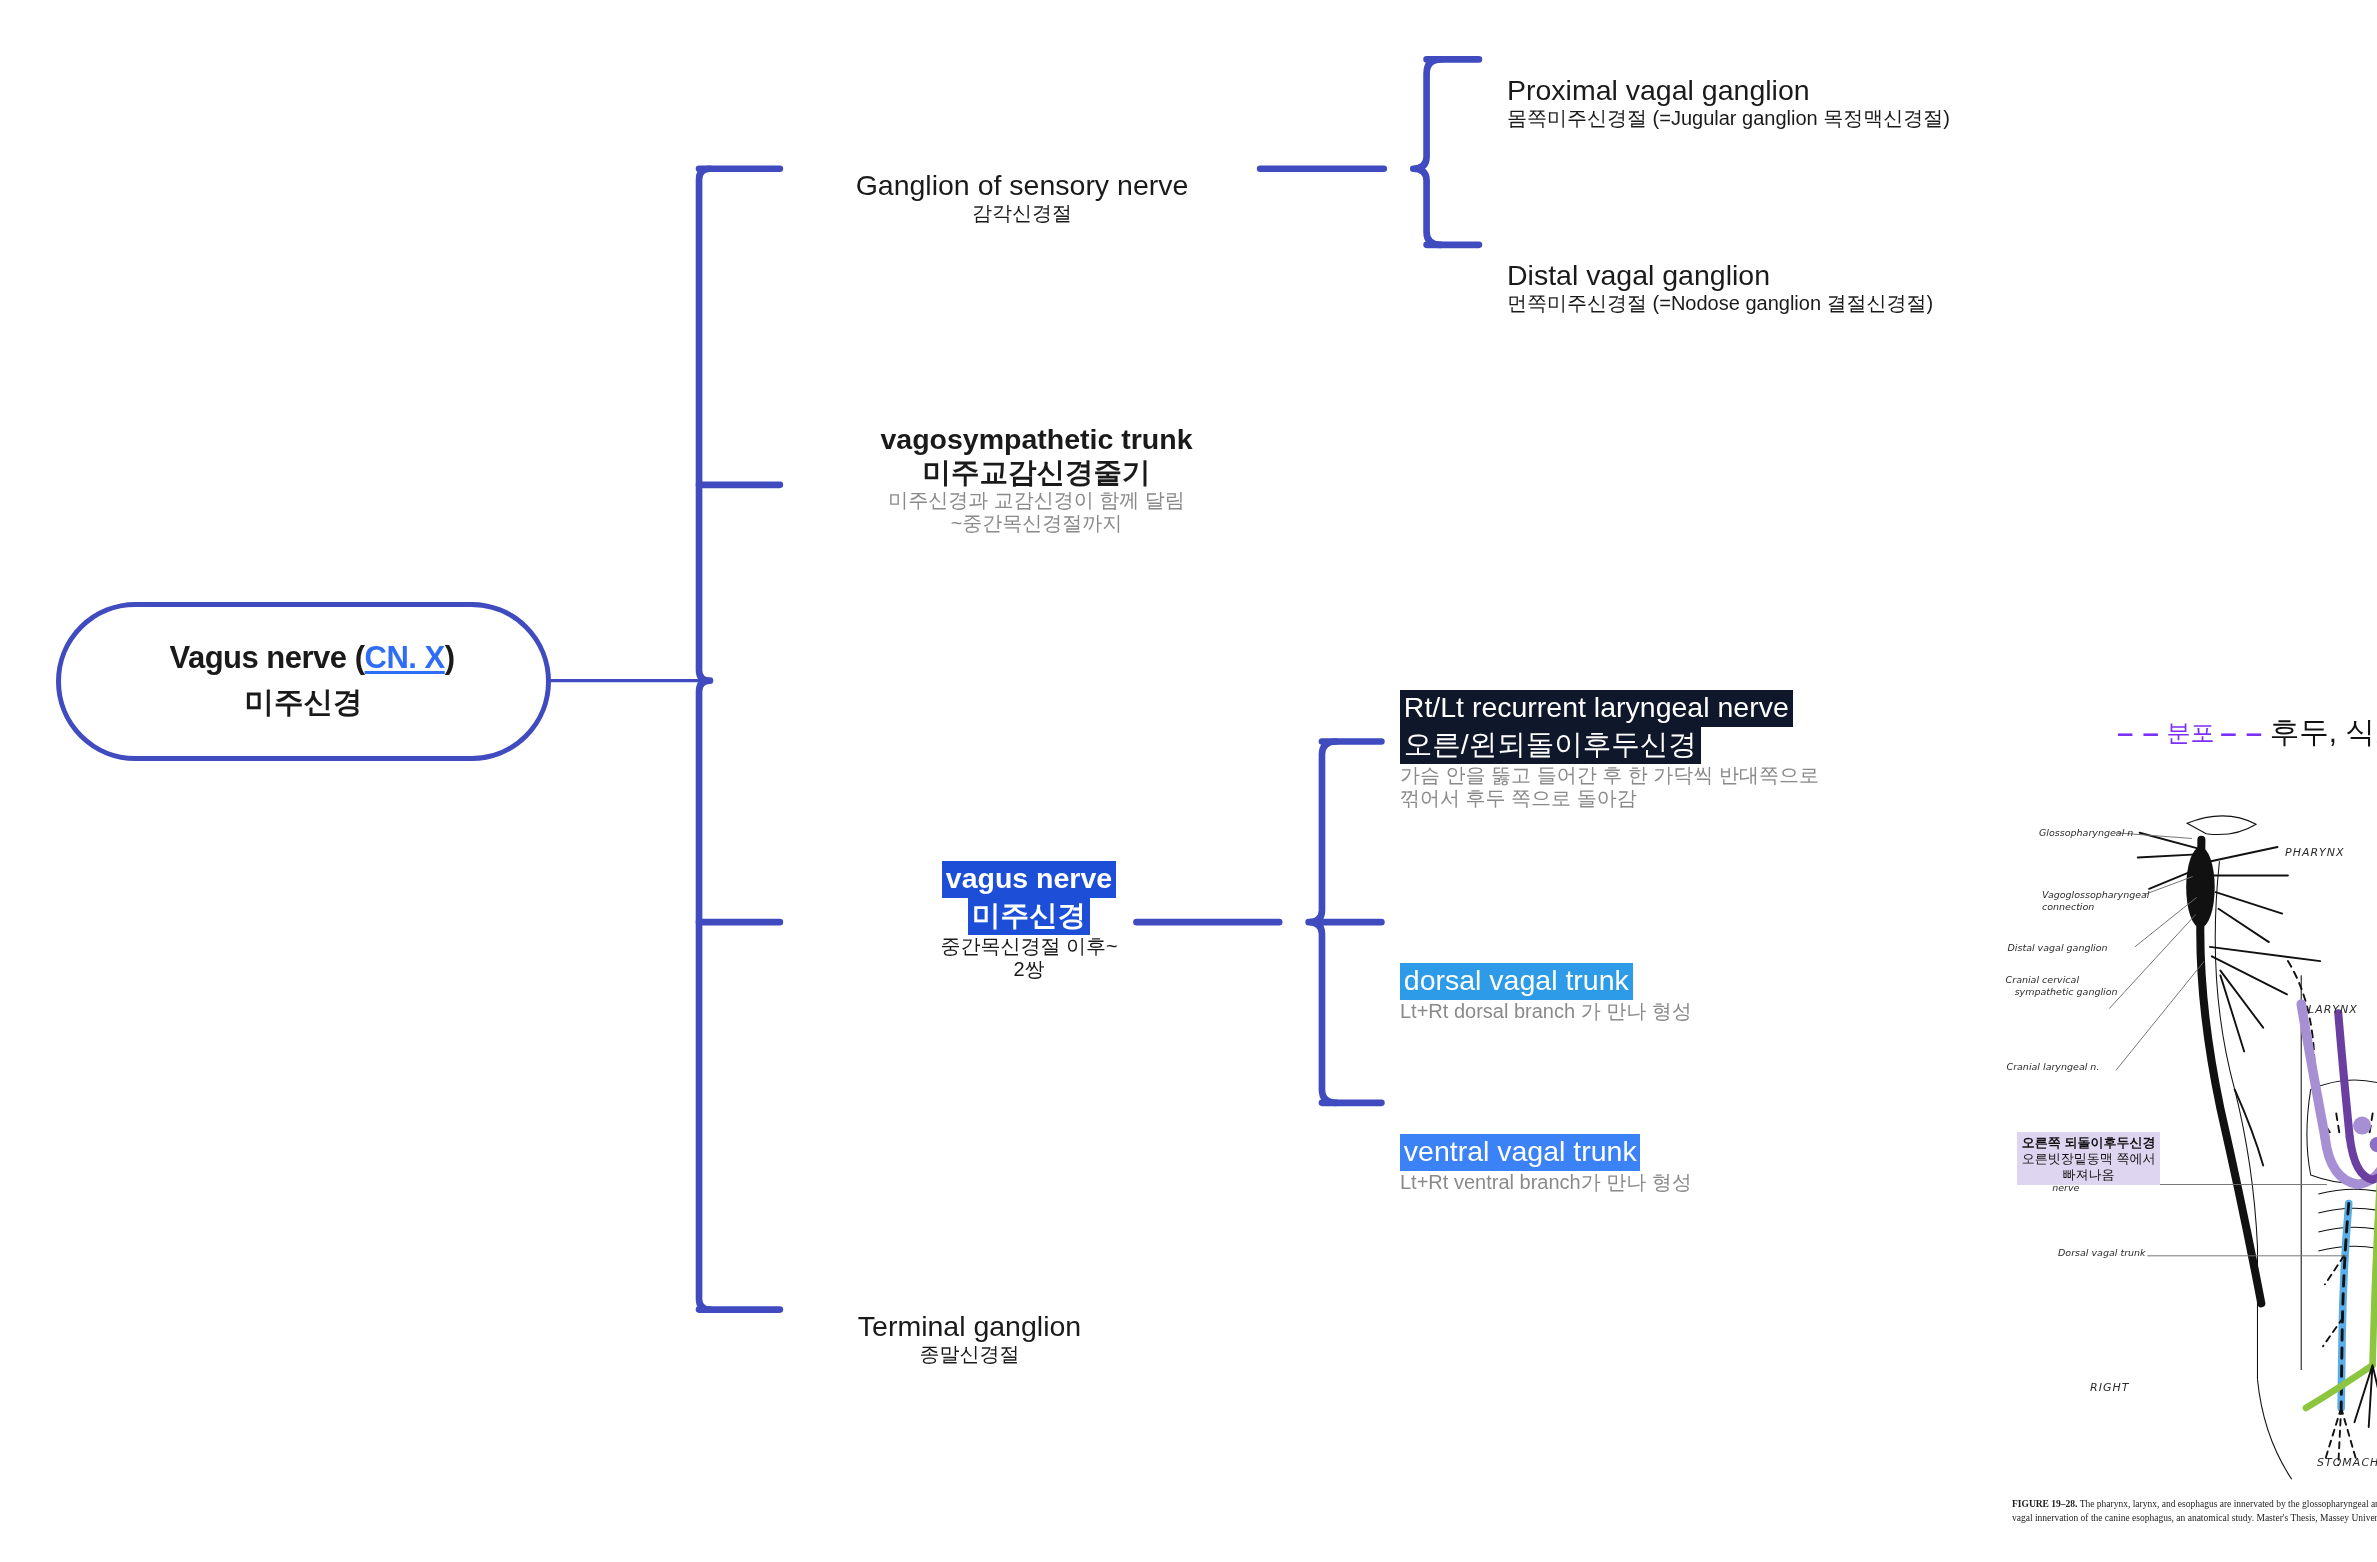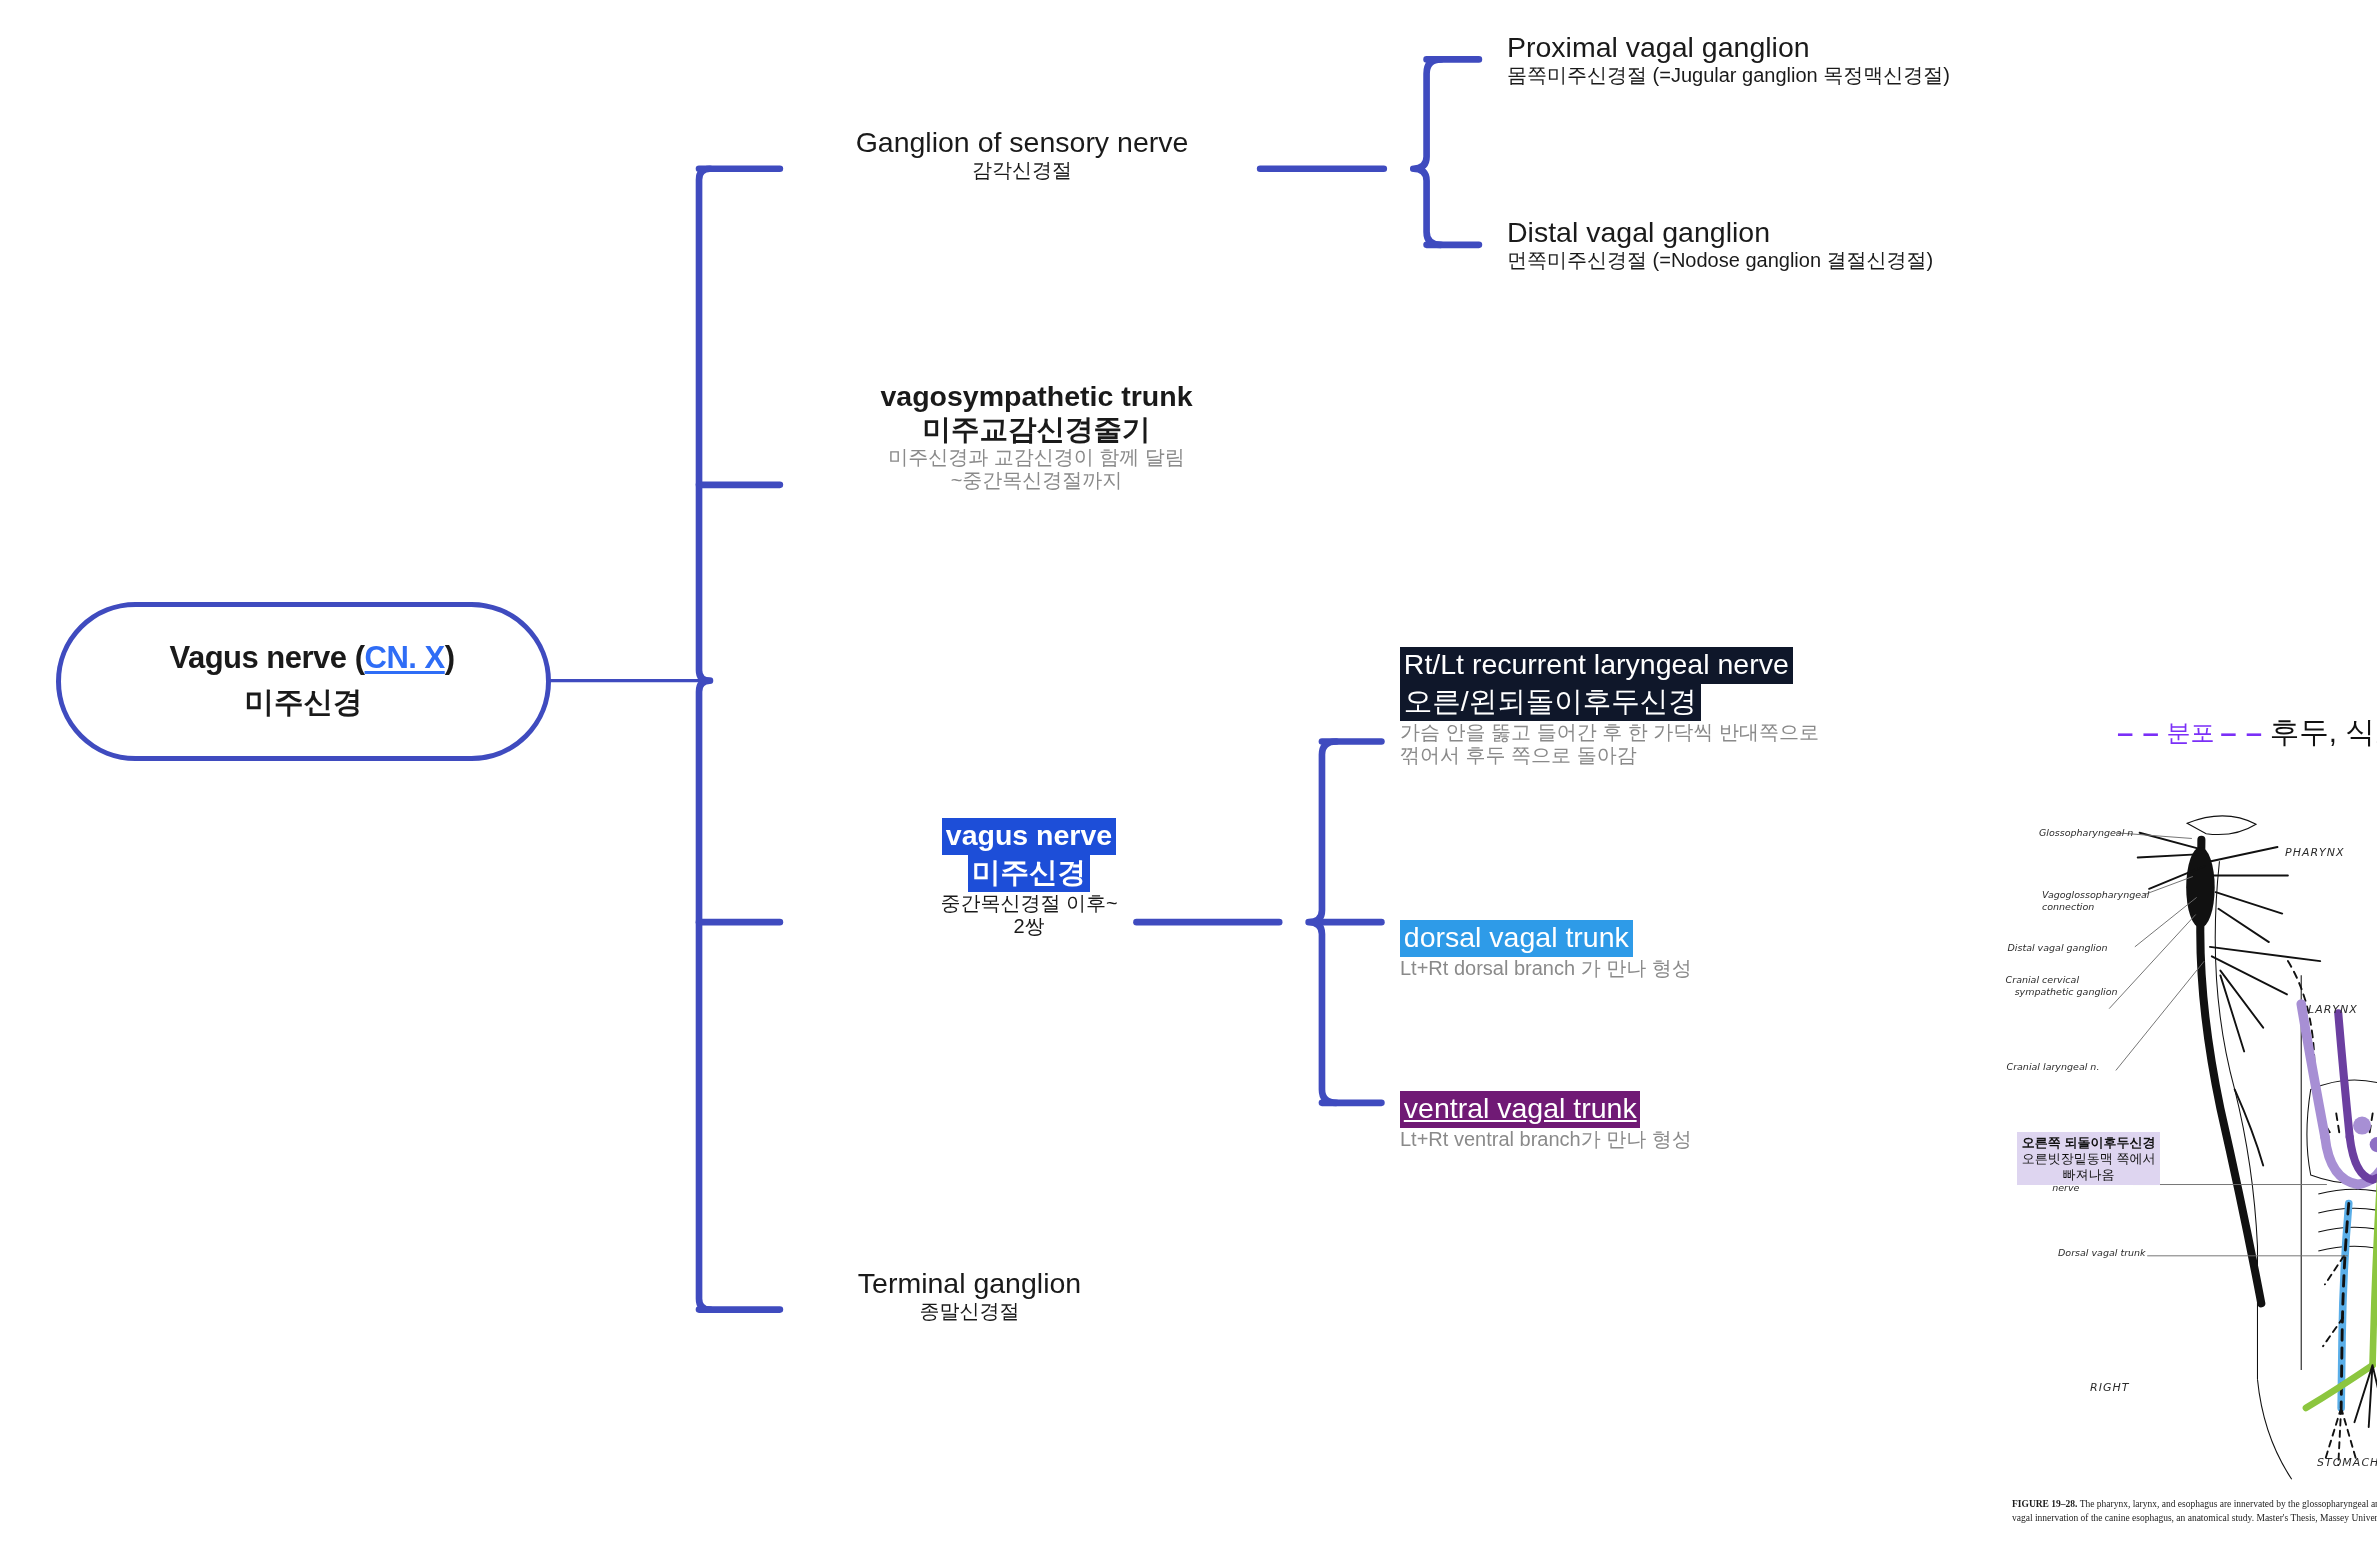--- a/index.html
+++ b/index.html
@@ -29,32 +29,32 @@
     flex-direction:column;
     align-items:center;
     justify-content:center;
     box-sizing:border-box;
   }
   .root-line1{font-size:31px;font-weight:bold;letter-spacing:-0.5px;white-space:nowrap;margin-left:17px;}
   .root-line1 .cn{color:#2f6df6;text-decoration:underline;text-underline-offset:2.9px;}
   .root-line2{font-size:29.5px;font-weight:bold;margin-top:6.7px;}
 
   
-  .node{position:absolute;}
+  .node{position:absolute;margin-top:43px;}
   .ctr{text-align:center;}
   .lft{text-align:left;}
   .ttl{font-size:28.5px;line-height:1.16;white-space:nowrap;}
   .ttl.b{font-weight:bold;}
   .sub{font-size:20px;line-height:1.16;white-space:nowrap;}
   .muted{color:#8a8a8a;}
   .hl{display:inline-block;padding:1px 3.8px 2.9px 3.8px;color:#ffffff;}
   .hl-indigo{background:#1d4ed8;}
   .hl-violet{background:#0f172a;}
   .hl-blue  {background:#2e9be8;}
-  .hl-green {background:#701a75;text-decoration:underline;}
+  .hl-green {background:#3b82f6;}
 
   
   .dist{
     position:absolute;
     left:2118px; top:713px;
     display:flex;align-items:center;gap:6.7px;
     font-size:27.6px;white-space:nowrap;
   }
   .dash{color:#7b2ff7;font-weight:bold;letter-spacing:1.9px;font-size:26px;}
   .dist-key{color:#7b2ff7;font-size:24px;}

